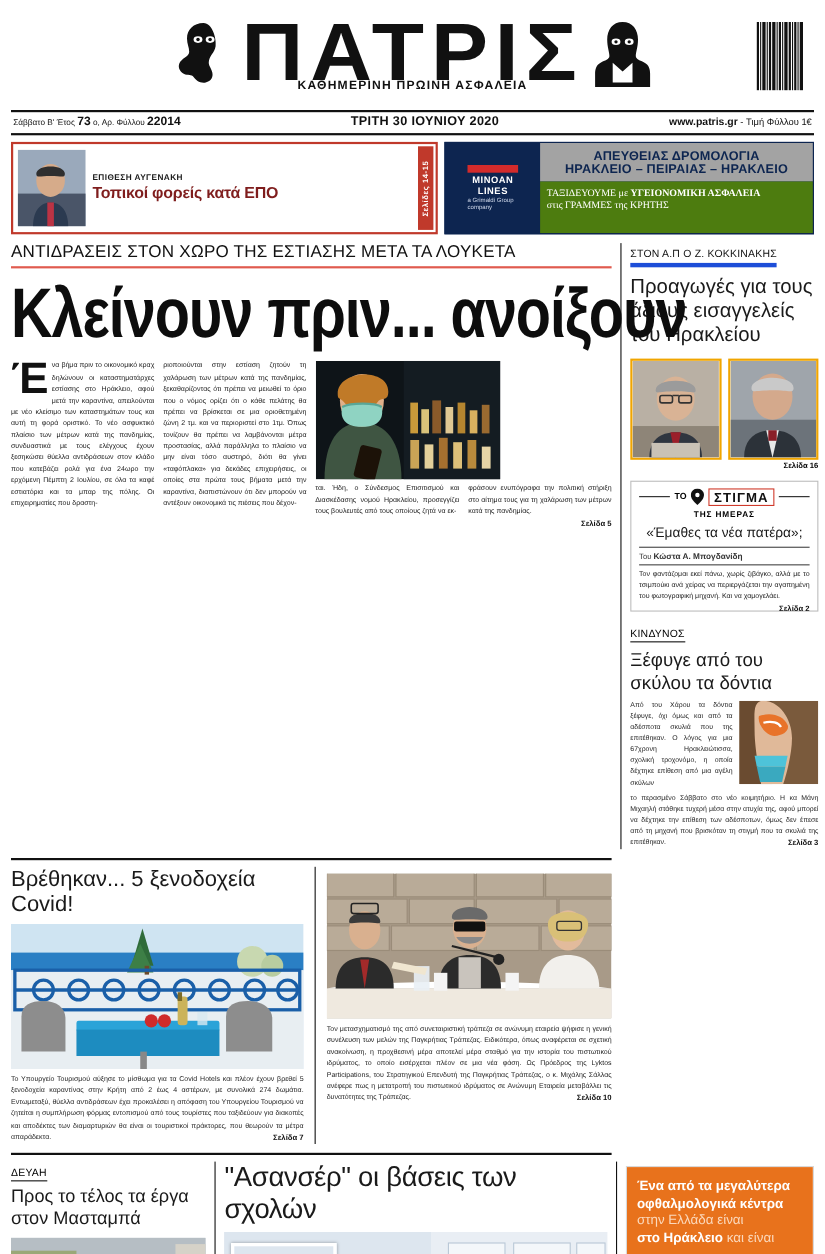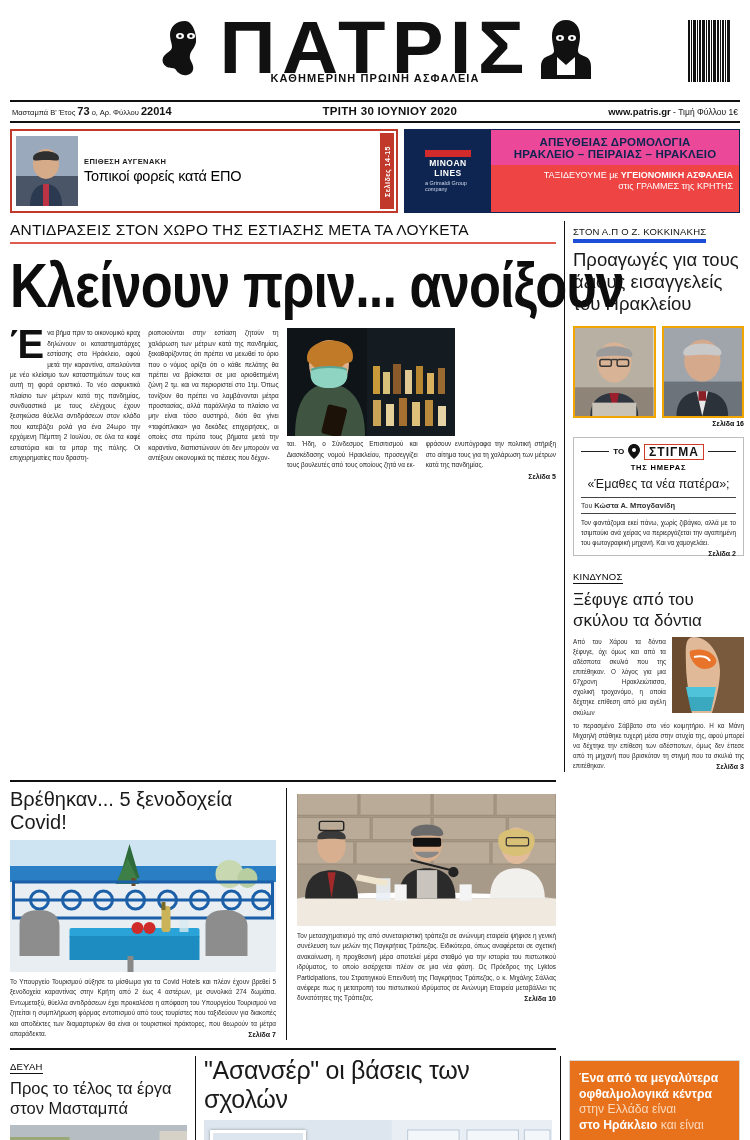--- a/index.html
+++ b/index.html
@@ -44,21 +44,21 @@
   
   .promos { display:flex; gap:6px; margin-top: 6px; height: 84px; }
   .promo-left {
     flex: 0 0 388px; border: 2px solid #c0392b; background:#fff;
     display:flex; align-items:stretch; position:relative; padding: 4px;
   }
   .promo-item { display:flex; align-items:center; gap:6px; flex:1; }
   .promo-thumb { width: 62px; height: 70px; flex:0 0 62px; overflow:hidden; position:relative; }
   .promo-txt { flex:1; }
   .promo-kicker { font-size: 7.5px; font-weight:700; letter-spacing:.4px; color:#1b1b1b; margin-bottom:2px; }
-  .promo-head { font-size: 14.5px; font-weight:400; line-height: 1.12; color:#000000; letter-spacing:-.2px; }
+  .promo-head { font-size: 14.5px; font-weight:700; line-height: 1.12; color:#7f1d1d; letter-spacing:-.2px; }
   .promo-head.small { font-size: 13px; }
   .promo-pages {
     position:absolute; right:2px; top:2px; bottom:2px; width: 14px; background:#c0392b;
     color:#fff; font-size:7px; font-weight:700; display:flex; align-items:center; justify-content:center;
   }
   .promo-pages span { writing-mode: vertical-rl; transform: rotate(180deg); letter-spacing:.5px; }
 
   .promo-right {
     flex:1; border:1px solid #0d2550; background:#0d2550; display:flex; align-items:stretch; overflow:hidden;
   }
@@ -67,24 +67,24 @@
     align-items:center; justify-content:center; color:#fff; padding: 20px;
   }
   .minoan-sq { width: 46px; height: 40px; background:#d32b2b; position:relative; }
   .minoan-sq::after{
     content:""; position:absolute; inset:6px; border-radius:50%;
     background: radial-gradient(circle at 50% 45%, #ffffff 0 18%, rgba(255,255,255,.25) 19% 42%, rgba(255,255,255,0) 43%);
   }
   .minoan-name { font-size: 8.5px; font-weight:700; letter-spacing:.5px; line-height:1.1; text-align:center; margin-top:2px; }
   .minoan-grim { font-size: 5.5px; color:#cfd8ea; margin-top:2px; }
   .minoan-copy { flex:1; display:flex; flex-direction:column; }
-  .mc-top { background:#ec4899; color:#0d2550; padding: 6px 6px 5px; text-align:center; }
+  .mc-top { background:#a3a3a3; color:#0d2550; padding: 6px 6px 5px; text-align:center; }
   .mc-top .l1 { font-size: 11.5px; font-weight:700; letter-spacing:.2px; }
   .mc-top .l2 { font-size: 11.5px; font-weight:700; letter-spacing:.2px; }
-  .mc-bot { background:#ef4444; color:#fff; padding: 5px 6px; text-align:right; flex:1; }
+  .mc-bot { background:#4d7c0f; color:#fff; padding: 5px 6px; text-align:left; flex:1;font-family:Liberation Serif, serif; }
   .mc-bot .l1 { font-size: 9px; }
   .mc-bot .l1 b { font-weight:700; }
   .mc-bot .l2 { font-size: 9px; margin-top:1px; }
 
   
   .lead-wrap { display:flex; gap:8px; margin-top: 8px; }
   .lead-main { flex: 1 1 auto; width: 546px; }
   .lead-kicker { font-size: 15.5px; letter-spacing:.2px; color:#111; padding-bottom:3px; }
   .lead-kicker-rule { height:1.5px; background:#e05b4f; }
   .lead-head {
@@ -209,21 +209,21 @@
         <i style="width:2px"></i>
         <i style="width:1px"></i>
       <i style="width:2px"></i>
         <i style="width:1px"></i>
         <i style="width:3px"></i>
     </div>
   </div>
   <div class="mh-rule"></div>
   <div class="mh-info">
     <div class="left">
-      <span>Μασταμπά Β' Έτος</span>
+      <span>Σάββατο Β' Έτος</span>
       <b>73</b>
       <span>ο, Αρ. Φύλλου</span>
       <b>22014</b>
     </div>
     <div class="date">ΤΡΙΤΗ 30 ΙΟΥΝΙΟΥ 2020</div>
     <div class="right">
       <b>www.patris.gr</b>
       <span>- Τιμή Φύλλου 1€</span>
     </div>
   </div>

